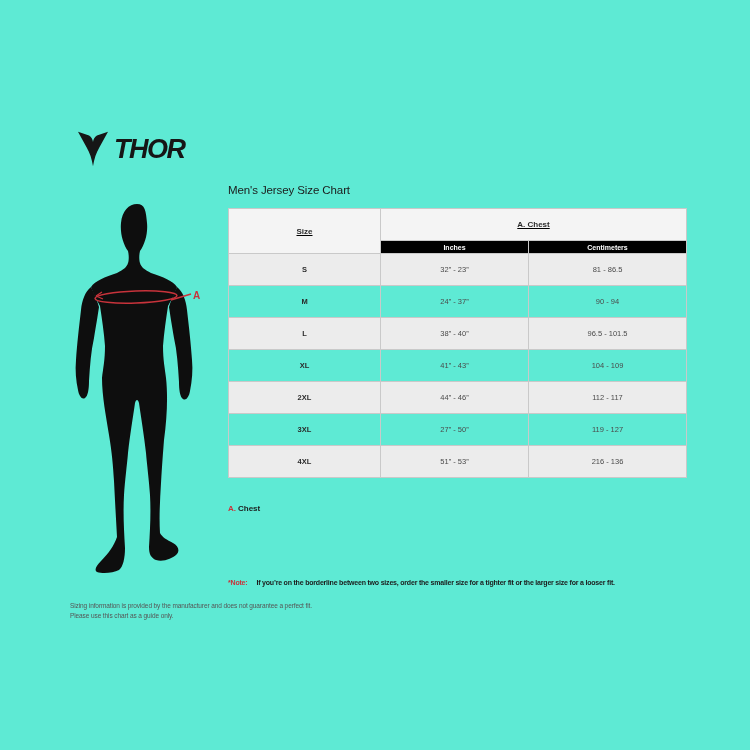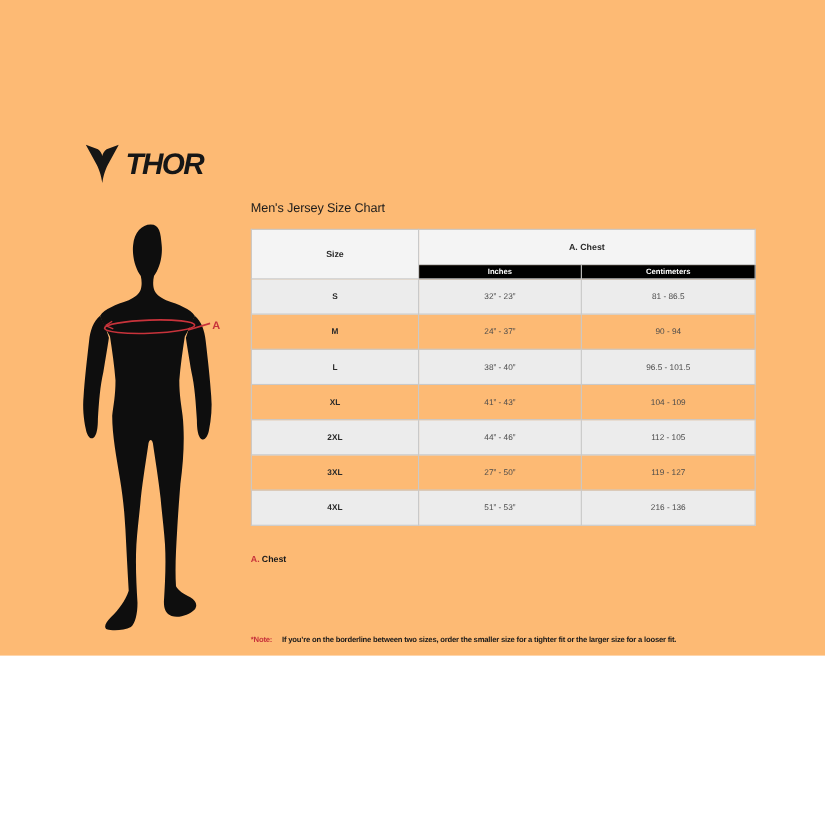--- a/index.html
+++ b/index.html
@@ -1,19 +1,19 @@
 <!DOCTYPE html>
 <html><head>
 <meta charset="utf-8">
 <style>
   * { margin:0; padding:0; box-sizing:border-box; }
   html,body { width:750px; height:750px; background:#ffffff;
               font-family:"Liberation Sans", sans-serif; }
-  .canvas { position:absolute; top:0; left:0; width:750px; height:596px;
-            background:#fdba74; overflow:hidden; }
+  .canvas { position:absolute; top:0; left:0; width:750px; height:750px;
+            background:#5eead4; overflow:hidden; }
 
   
   .logo { position:absolute; left:78px; top:131px; display:flex;
           align-items:center; gap:6px; }
   .logo-icon svg { display:block; }
   .logo-word { font-size:27px; font-weight:bold; font-style:italic;
                letter-spacing:-1.5px; color:#161616; }
 
   
   .figure { position:absolute; left:63px; top:197px; width:150px; height:380px; }
@@ -23,21 +23,21 @@
                  font-weight:normal; color:#1b1b1b; letter-spacing:-0.1px; }
 
   
   .size-table { position:absolute; left:228px; top:208px; width:458px;
                 border-collapse:collapse; table-layout:fixed;
                 border:1px solid #9d9d9d; }
   .size-table th, .size-table td { border:1px solid #c9c9c9; text-align:center;
                 vertical-align:middle; padding:0; }
   .col-size { width:152px; } .col-in { width:148px; } .col-cm { width:158px; }
   .hdr-cell { background:#f4f4f4; font-size:8px; font-weight:bold; color:#2a2a2a; }
-  .hdr-row   { height:32px; }
+  .hdr-row   { height:32px;text-decoration:underline; }
   .subhdr-row { height:13px; }
   .subhdr-cell { background:#000000; color:#ffffff; font-size:7px;
                  font-weight:bold; }
   .data-row { height:32px; }
   .row-alt td { background:#ececec; }
   .cell-size { font-size:7.5px; font-weight:bold; color:#2a2a2a; }
   .cell-val  { font-size:7.5px; color:#4a4a4a; }
 
   
   .measure { position:absolute; left:228px; top:495px; width:240px; }
@@ -137,21 +137,21 @@
       <td class="cell-val">96.5 - 101.5</td>
     </tr>
     <tr class="data-row">
       <td class="cell-size">XL</td>
       <td class="cell-val">41” - 43”</td>
       <td class="cell-val">104 - 109</td>
     </tr>
     <tr class="data-row row-alt">
       <td class="cell-size">2XL</td>
       <td class="cell-val">44” - 46”</td>
-      <td class="cell-val">112 - 105</td>
+      <td class="cell-val">112 - 117</td>
     </tr>
     <tr class="data-row">
       <td class="cell-size">3XL</td>
       <td class="cell-val">27” - 50”</td>
       <td class="cell-val">119 - 127</td>
     </tr>
     <tr class="data-row row-alt">
       <td class="cell-size">4XL</td>
       <td class="cell-val">51” - 53”</td>
       <td class="cell-val">216 - 136</td>

